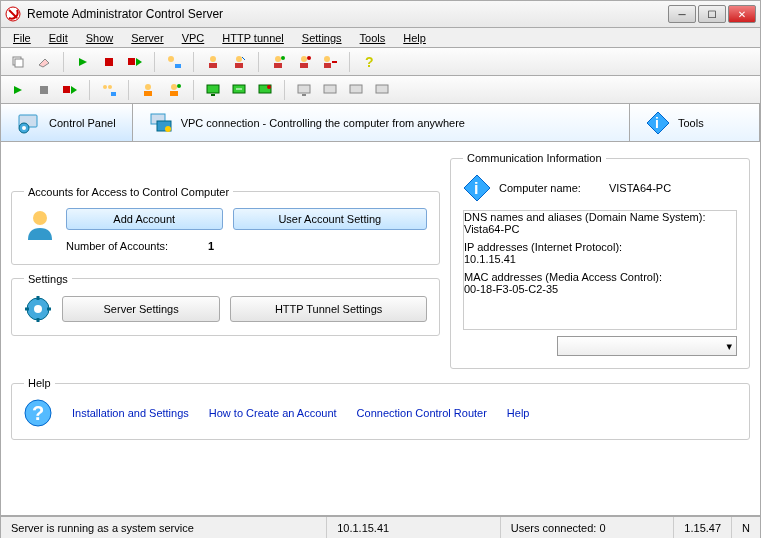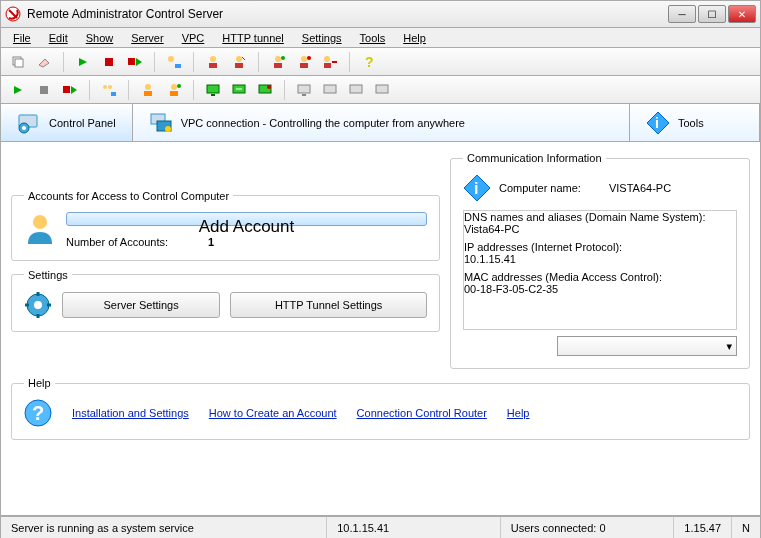--- a/index.html
+++ b/index.html
@@ -31,33 +31,33 @@
 
 .content { border: 1px solid #aaa; border-top: none; padding: 10px; height: 374px; background: #fff; display: flex; flex-direction: column; gap: 8px; }
 .row { display: flex; gap: 10px; }
 fieldset { border: 1px solid #ccc; border-radius: 3px; padding: 10px 12px 12px; font-size: 11px; }
 legend { padding: 0 4px; color: #000; }
 
 .accounts { flex: 1; }
 .comm { width: 300px; }
 .settings { flex: 1; }
 
-.bigbtn { height: 14px; padding: 4px 14px; border: 1px solid #7aa7d8; border-radius: 3px; background: linear-gradient(#eaf6ff,#c3e4ff); cursor: pointer; font-size: 17px; }
+.bigbtn { height: 22px; padding: 4px 14px; border: 1px solid #7aa7d8; border-radius: 3px; background: linear-gradient(#eaf6ff,#c3e4ff); cursor: pointer; font-size: 11px; }
 .graybtn { height: 26px; padding: 0 14px; border: 1px solid #aaa; border-radius: 3px; background: linear-gradient(#fdfdfd,#e5e5e5); cursor: pointer; font-size: 11px; }
 
 .user-icon { width: 32px; height: 32px; }
 .gear-icon { width: 28px; height: 28px; }
 .info-icon { width: 28px; height: 28px; }
 .help-icon { width: 28px; height: 28px; }
 
 .commbox { border: 1px solid #ccc; height: 120px; font-size: 11px; overflow-y: auto; position: relative; margin-top: 8px; }
 .combo { width: 180px; height: 20px; border: 1px solid #999; background: linear-gradient(#fff,#eee); margin-top: 6px; float: right; display:flex; align-items:center; justify-content:flex-end; padding-right:4px; cursor:pointer; }
 
 .helplinks { display: flex; align-items: center; gap: 20px; }
-.link { color: #0020c0; text-decoration: underline; cursor: pointer; }
+.link { color: #0020c0; cursor: pointer; }
 
 
 .statusbar { height: 24px; border: 1px solid #aaa; border-top: 1px solid #aaa; display: flex; background: #f0f0f0; font-size: 11px; }
 .statusbar > div { padding: 0 10px; border-right: 1px solid #ccc; height: 100%; display: flex; align-items: center; }
 .statusbar > div:last-child { border-right: none; }
 </style>
 </head>
 <body>
 
 <div class="titlebar">
@@ -280,20 +280,21 @@
       <fieldset class="accounts">
         <legend>Accounts for Access to Control Computer</legend>
         <div style="display:flex; gap:10px; align-items:flex-start">
           <svg class="user-icon" viewBox="0 0 32 32">
               <circle cx="16" cy="10" r="7" fill="#fc6"></circle>
               <path d="M4 32 Q4 20 16 20 Q28 20 28 32 Z" fill="#39c"></path>
             </svg>
           <div style="flex:1">
             <div style="display:flex; gap:10px; margin-bottom:10px">
               <button class="bigbtn" style="flex:1">Add Account</button>
+              <button class="bigbtn" style="flex:1.3">User Account Setting</button>
             </div>
             <div style="display:flex; gap:40px">
               <span>Number of Accounts:</span>
               <b>1</b>
             </div>
           </div>
         </div>
       </fieldset>
 
       <fieldset class="settings">

